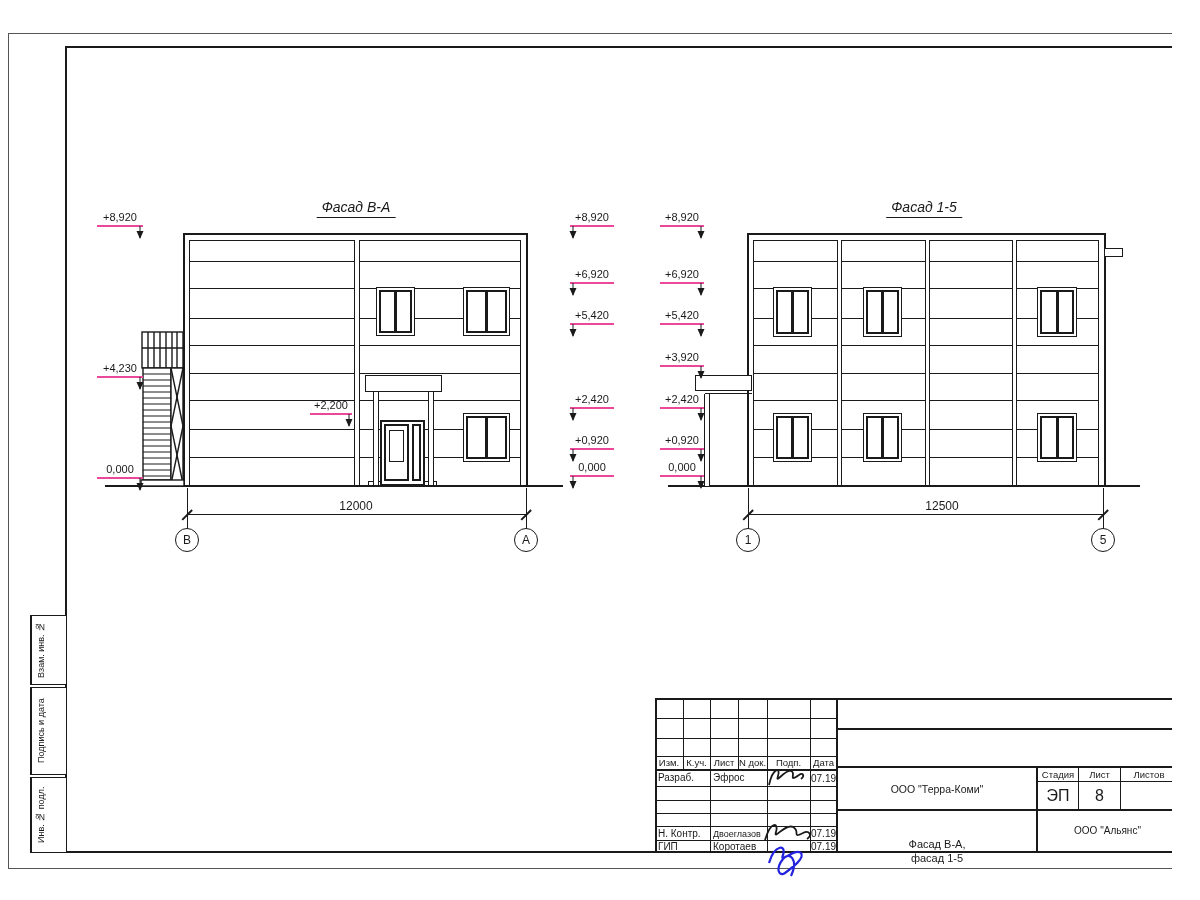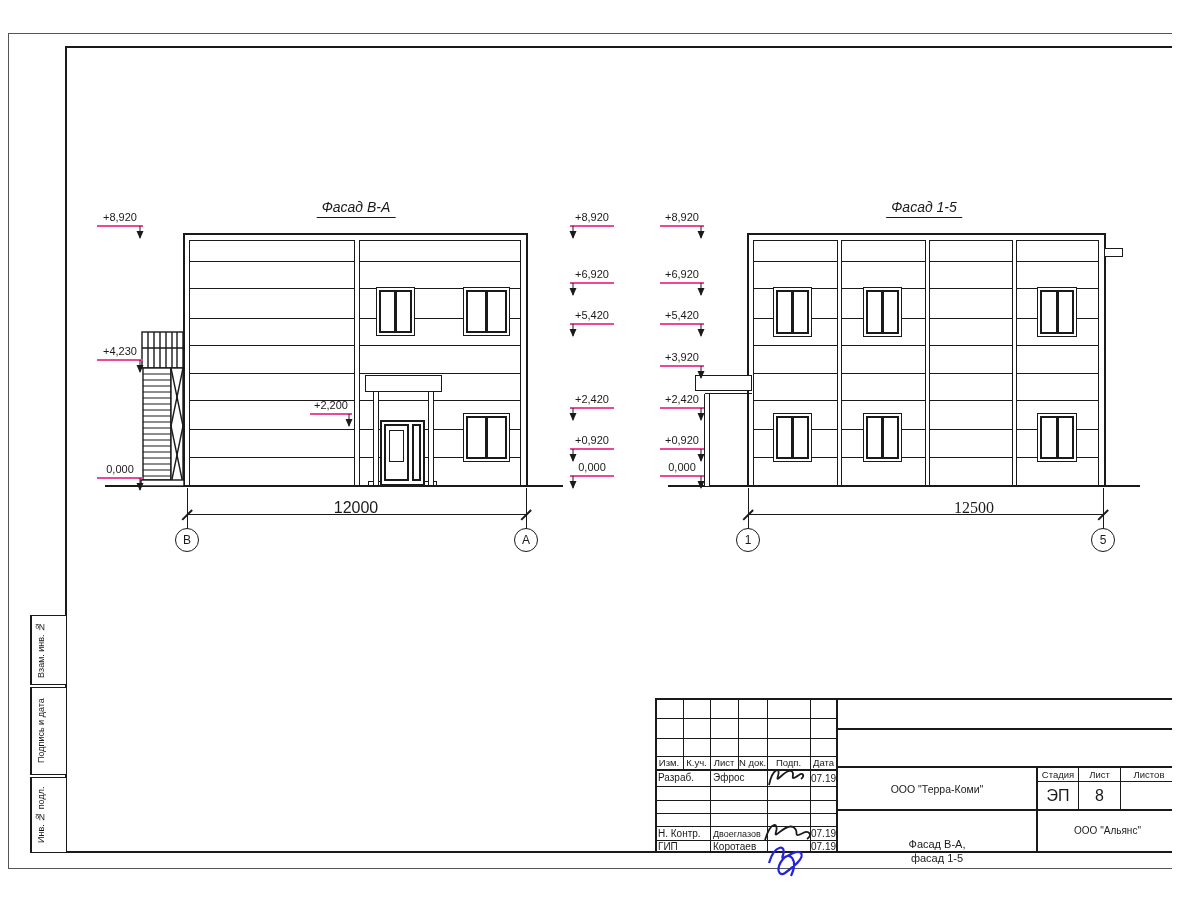--- a/index.html
+++ b/index.html
@@ -12,21 +12,21 @@
   .win{position:absolute;background:#fff;border:1px solid #1a1a1a;padding:2px;z-index:3;box-sizing:border-box;}
   .sash{width:100%;height:100%;background:#1a1a1a;display:flex;padding:2px;box-sizing:border-box;}
   .pane{flex:1;background:#fff;}
   .pane+.pane{margin-left:3px;}
   .ftitle{position:absolute;font-style:italic;font-size:14px;border-bottom:1px solid #1a1a1a;
           padding:0 5px 2px;transform:translateX(-50%);z-index:4;white-space:nowrap;}
   .em{position:absolute;font-size:11px;line-height:13px;z-index:4;}
   .em .ev{display:block;text-align:center;border-bottom:2px solid #ec4899;padding:0 1px 1px;}
   .em svg{position:absolute;top:100%;width:10px;height:13px;margin-top:-1px;}
   .em.ar svg{right:-2px;} .em.al svg{left:-2px;}
-  .dimt{position:absolute;font-size:16px;text-align:center;z-index:4;}
+  .dimt{position:absolute;font-size:12px;text-align:center;z-index:4;}
   .tick{position:absolute;width:14px;height:1.5px;background:#1a1a1a;transform:rotate(-45deg);z-index:4;}
   .axc{position:absolute;width:24px;height:24px;border:1.5px solid #1a1a1a;border-radius:50%;
        text-align:center;line-height:22px;font-size:12px;background:#fff;box-sizing:border-box;z-index:4;}
   .c{display:flex;align-items:center;justify-content:center;text-align:center;}
   .stampline{position:absolute;background:#1a1a1a;z-index:5;}
   .st{position:absolute;z-index:6;font-size:10px;line-height:12px;}
   .sideb{position:absolute;border:1.5px solid #1a1a1a;box-sizing:border-box;display:flex;z-index:5;background:#fff;}
   .sideb .lab{width:17px;border-right:1px solid #1a1a1a;display:flex;align-items:center;justify-content:center;
               font-size:9px;writing-mode:vertical-rl;transform:rotate(180deg);}
 </style>
@@ -198,32 +198,32 @@
   <div class="tick" style="left:519px;top:514px;"></div>
   <div class="dimt" style="left:316px;top:499px;width:80px;">12000</div>
   <div class="axc" style="left:175px;top:528px;">В</div>
   <div class="axc" style="left:514px;top:528px;">А</div>
 
   <div class="l" style="left:748px;top:488px;width:1px;height:41px;z-index:4;"></div>
   <div class="l" style="left:1103px;top:488px;width:1px;height:41px;z-index:4;"></div>
   <div class="l" style="left:748px;top:514px;width:356px;height:1px;z-index:4;"></div>
   <div class="tick" style="left:741px;top:514px;"></div>
   <div class="tick" style="left:1096px;top:514px;"></div>
-  <div class="dimt" style="left:934px;top:499px;width:80px;font-family:Liberation Serif, serif;">12500</div>
+  <div class="dimt" style="left:902px;top:499px;width:80px;">12500</div>
   <div class="axc" style="left:736px;top:528px;">1</div>
   <div class="axc" style="left:1091px;top:528px;">5</div>
 
   <div class="em ar" style="left:97px;top:211px;width:46px;">
     <span class="ev">+8,920</span>
     <svg viewBox="0 0 10 13">
         <line x1="5" y1="0" x2="5" y2="12" stroke="#1a1a1a"></line>
         <path d="M5 13 L1.5 5 L8.5 5 Z" fill="#1a1a1a"></path>
       </svg>
     </div>
-  <div class="em ar" style="left:97px;top:345px;width:46px;">
+  <div class="em ar" style="left:97px;top:362px;width:46px;">
     <span class="ev">+4,230</span>
     <svg viewBox="0 0 10 13">
         <line x1="5" y1="0" x2="5" y2="12" stroke="#1a1a1a"></line>
         <path d="M5 13 L1.5 5 L8.5 5 Z" fill="#1a1a1a"></path>
       </svg>
     </div>
   <div class="em ar" style="left:97px;top:463px;width:46px;">
     <span class="ev">0,000</span>
     <svg viewBox="0 0 10 13">
         <line x1="5" y1="0" x2="5" y2="12" stroke="#1a1a1a"></line>

